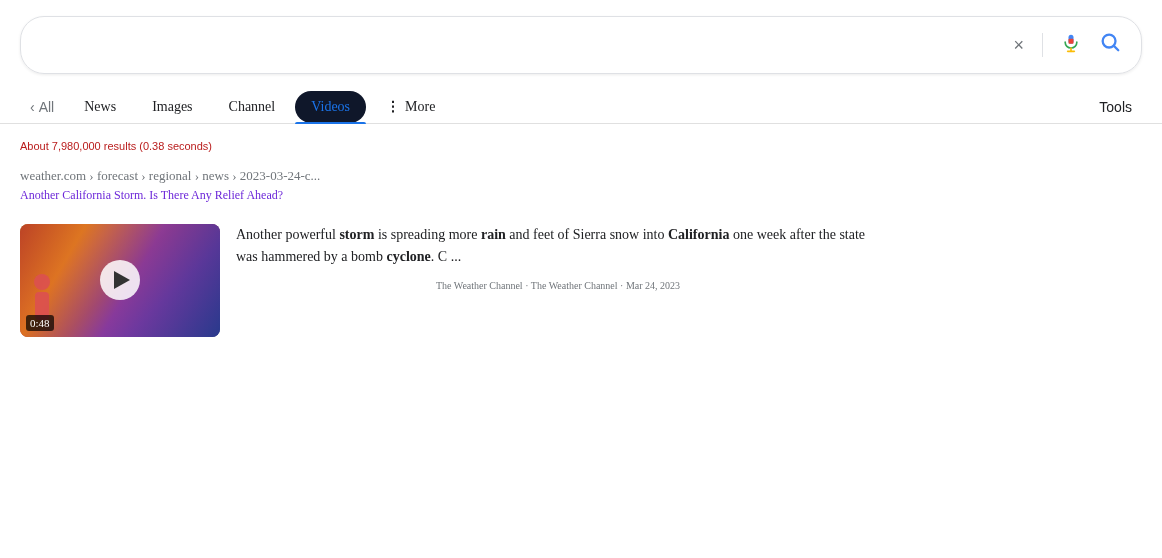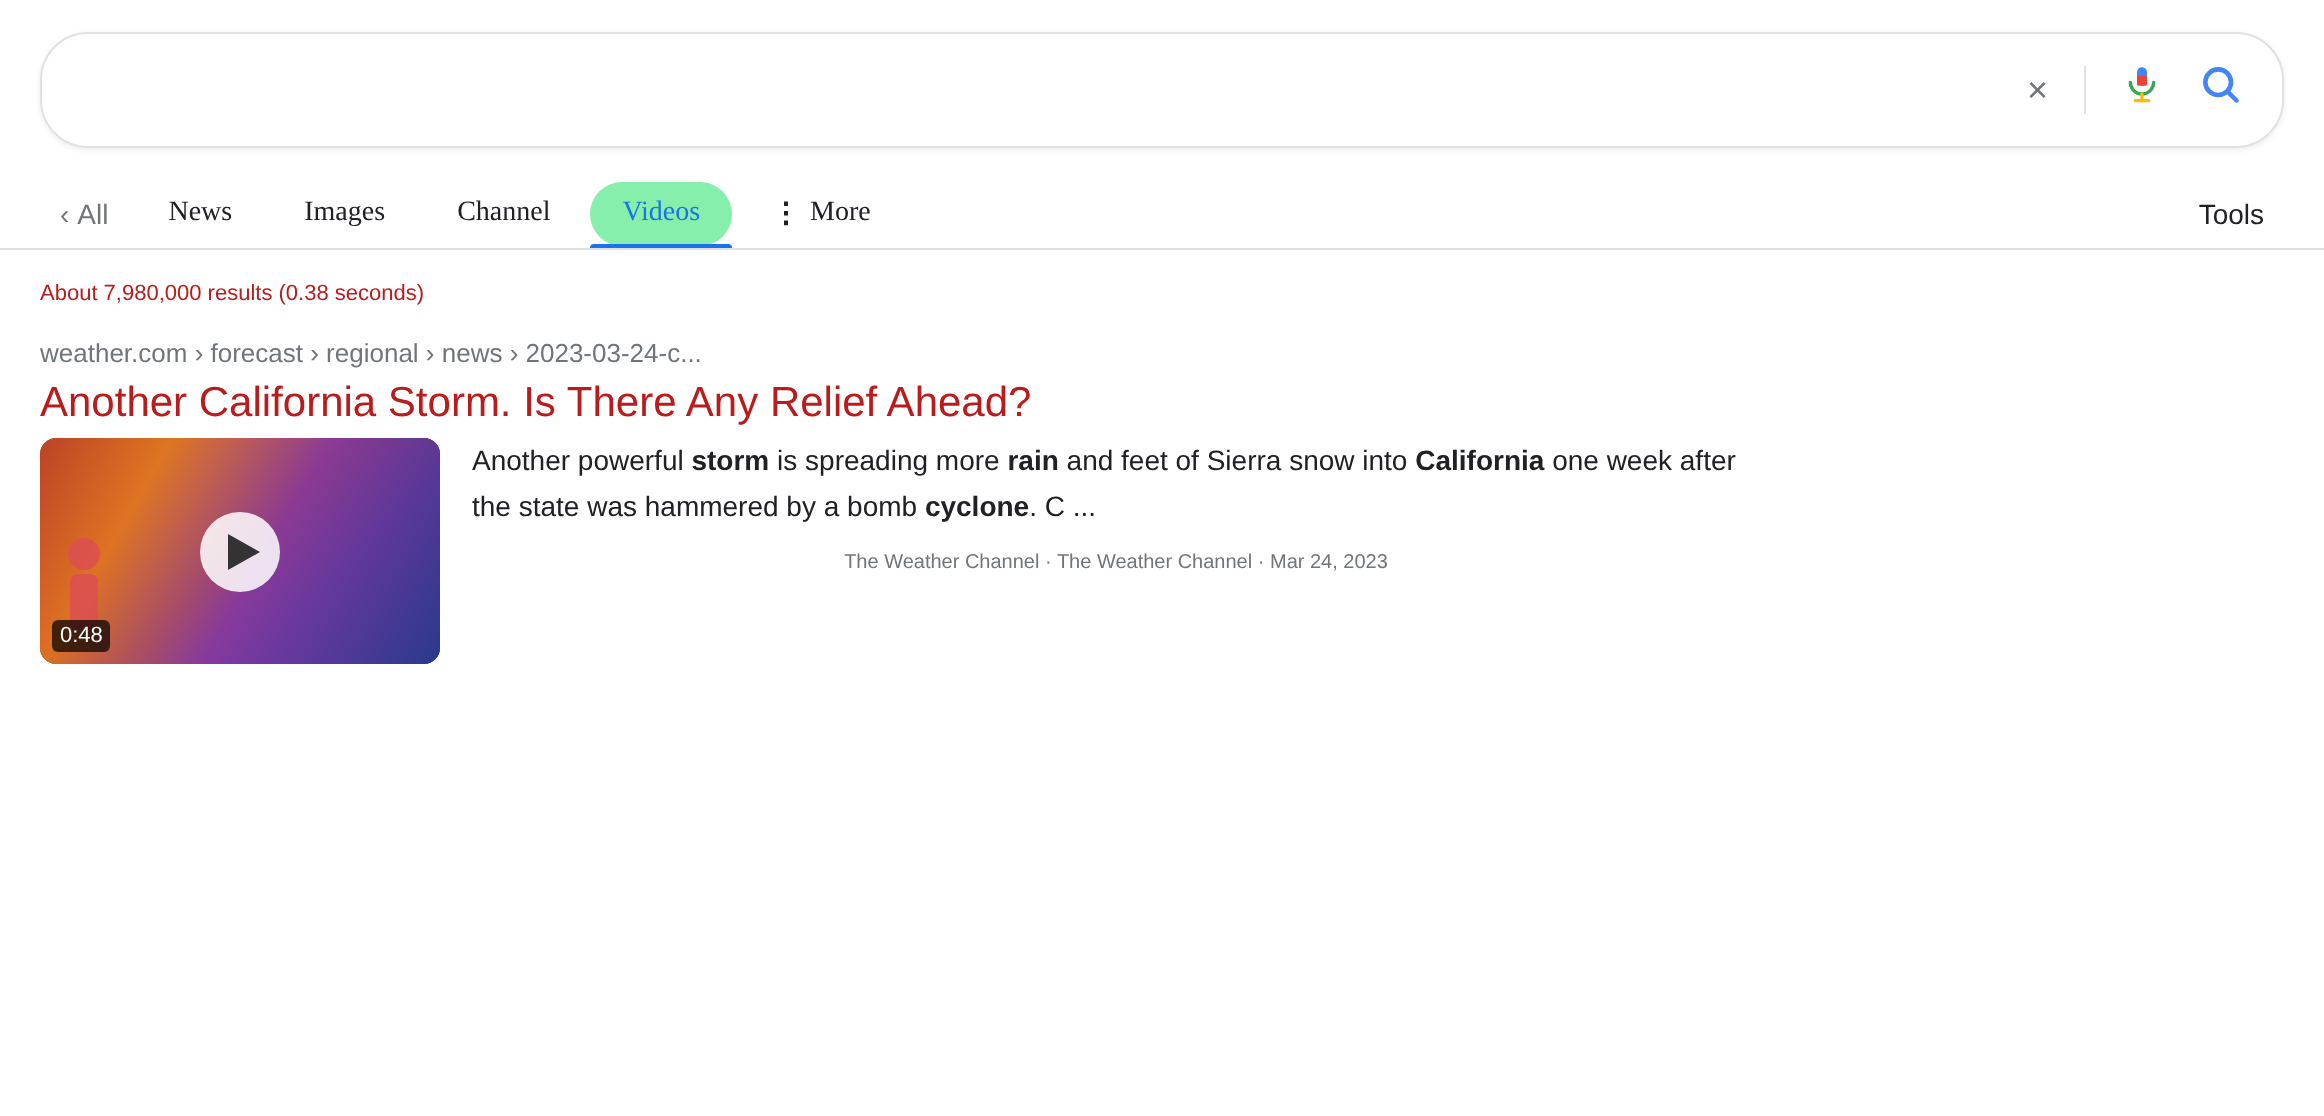--- a/index.html
+++ b/index.html
@@ -84,21 +84,21 @@
       border-radius: 20px;
       cursor: pointer;
       font-size: 14px;
       color: #202124;
       white-space: nowrap;
       margin-bottom: 0;
       position: relative;
       font-family: Liberation Serif, serif;
     }
     .tab-item.active {
-      background: #86efac;
+      background: #0f172a;
       color: #1a73e8;
     }
     .tab-item.active::after {
       content: '';
       position: absolute;
       bottom: -1px;
       left: 0;
       right: 0;
       height: 2px;
       background: #1a73e8;
@@ -122,34 +122,35 @@
     .results-info {
       padding: 16px 20px 8px 20px;
       color: #b91c1c;
       font-size: 11px;
     }
 
     
     .result-item {
       padding: 8px 20px 16px 20px;
       max-width: 900px;
+      font-family: Liberation Serif, serif;
     }
     .result-breadcrumb {
       font-size: 13px;
       color: #202124;
       margin-bottom: 4px;
     }
     .result-breadcrumb span {
       color: #70757a;
     }
     .result-title {
-      font-size: 21px;
-      color: #b91c1c;
-      cursor: pointer;
-      margin-bottom: 4px;
+      font-size: 12px;
+      color: #6d28d9;
+      cursor: pointer;
+      margin-bottom: 20px;
       line-height: 1.3;
     }
     .result-content {
       display: flex;
       gap: 16px;
       align-items: flex-start;
     }
     .result-thumbnail {
       position: relative;
       width: 200px;

